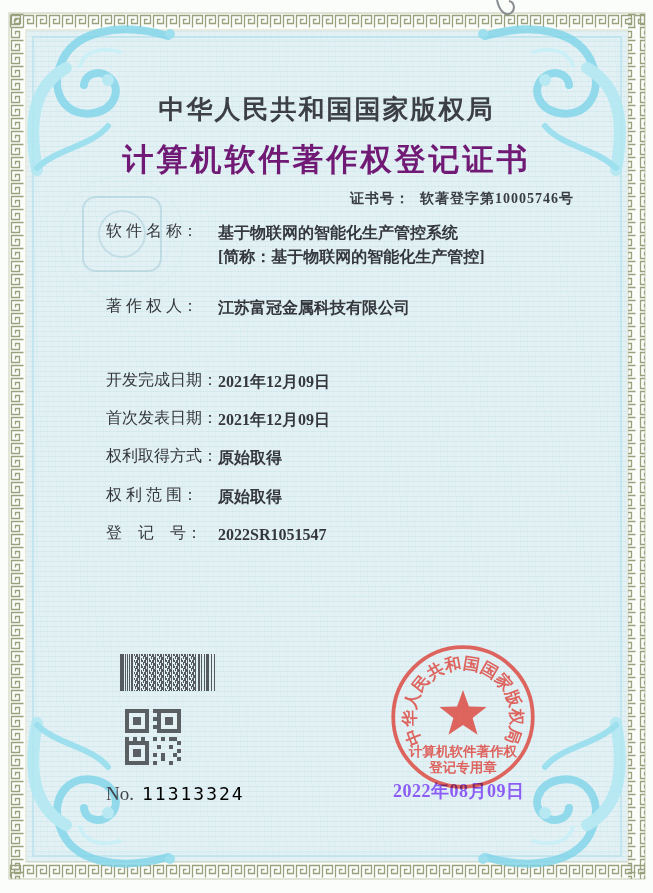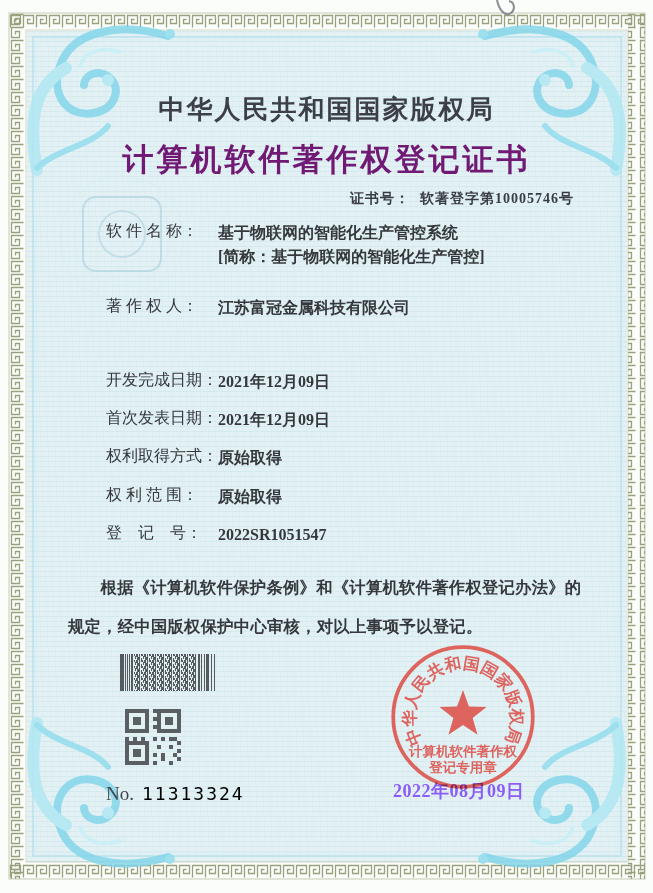--- a/index.html
+++ b/index.html
@@ -145,21 +145,20 @@
     <div class="row" style="top:485px;">
       <span class="label">权 利 范 围：</span>
       <div class="value">原始取得</div>
     </div>
 
     <div class="row" style="top:523px;">
       <span class="label">登　记　号：</span>
       <div class="value">2022SR1051547</div>
     </div>
 
-    <p class="statement">根据《计算机软件保护条例》和《计算机软件著作权登记办法》的规定，经中国版权保护中心审核，对以上事项予以登记。</p>
 
     <svg class="barcode" width="102" height="37" viewBox="0 0 102 37">
       <defs>
         <pattern id="bcn" width="8" height="6" patternUnits="userSpaceOnUse">
           <rect x="0" y="0" width="2" height="3" fill="#555a5f"></rect>
           <rect x="3" y="0" width="1" height="3" fill="#555a5f"></rect>
           <rect x="5" y="0" width="2" height="2" fill="#555a5f"></rect>
           <rect x="1" y="3" width="3" height="3" fill="#555a5f"></rect>
           <rect x="5" y="4" width="1" height="2" fill="#555a5f"></rect>
           <rect x="7" y="2" width="1" height="3" fill="#555a5f"></rect>

